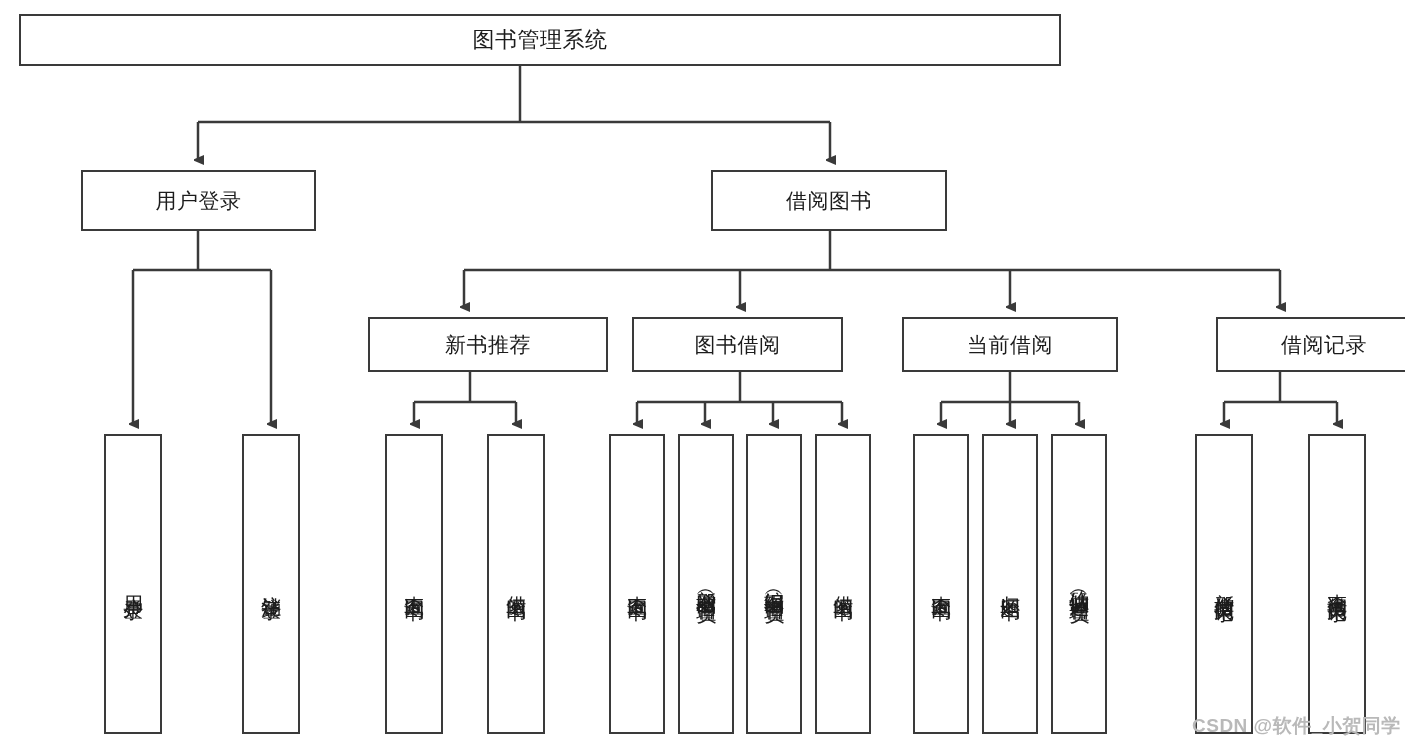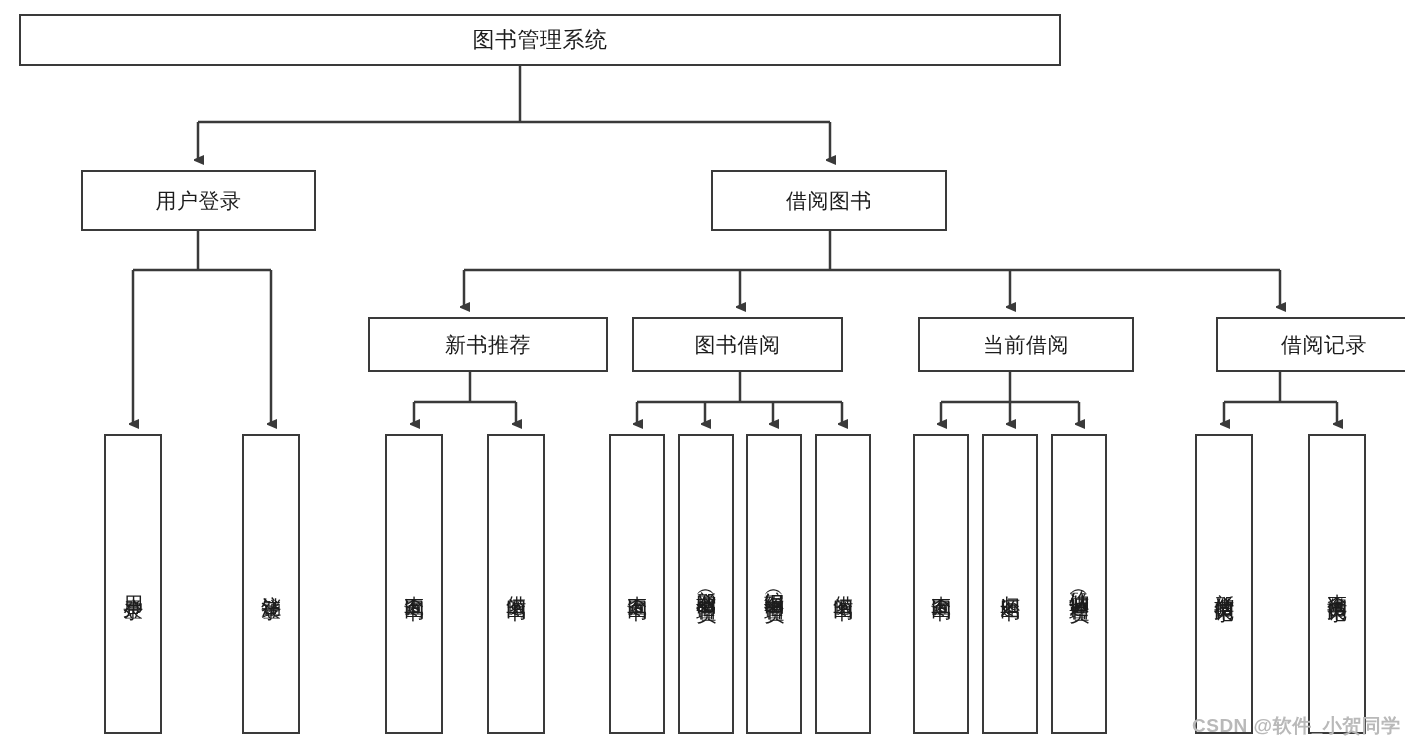--- a/index.html
+++ b/index.html
@@ -138,21 +138,21 @@
   <div class="node node-h" style="left:711px; top:170px; width:236px; height:61px;">
     <span>借阅图书</span>
   </div>
 
   <div class="node node-h" style="left:362px; top:317px; width:240px; height:55px;margin-left:6px;">
     <span>新书推荐</span>
   </div>
   <div class="node node-h" style="left:632px; top:317px; width:211px; height:55px;">
     <span>图书借阅</span>
   </div>
-  <div class="node node-h" style="left:902px; top:317px; width:216px; height:55px;margin-left:16px;">
+  <div class="node node-h" style="left:902px; top:317px; width:216px; height:55px;">
     <span>当前借阅</span>
   </div>
   <div class="node node-h" style="left:1216px; top:317px; width:216px; height:55px;">
     <span>借阅记录</span>
   </div>
 
   <div class="node node-v" style="left:104px; top:434px; width:58px; height:300px;">
     <span class="vtext">用户登录</span>
   </div>
   <div class="node node-v" style="left:242px; top:434px; width:58px; height:300px;">

